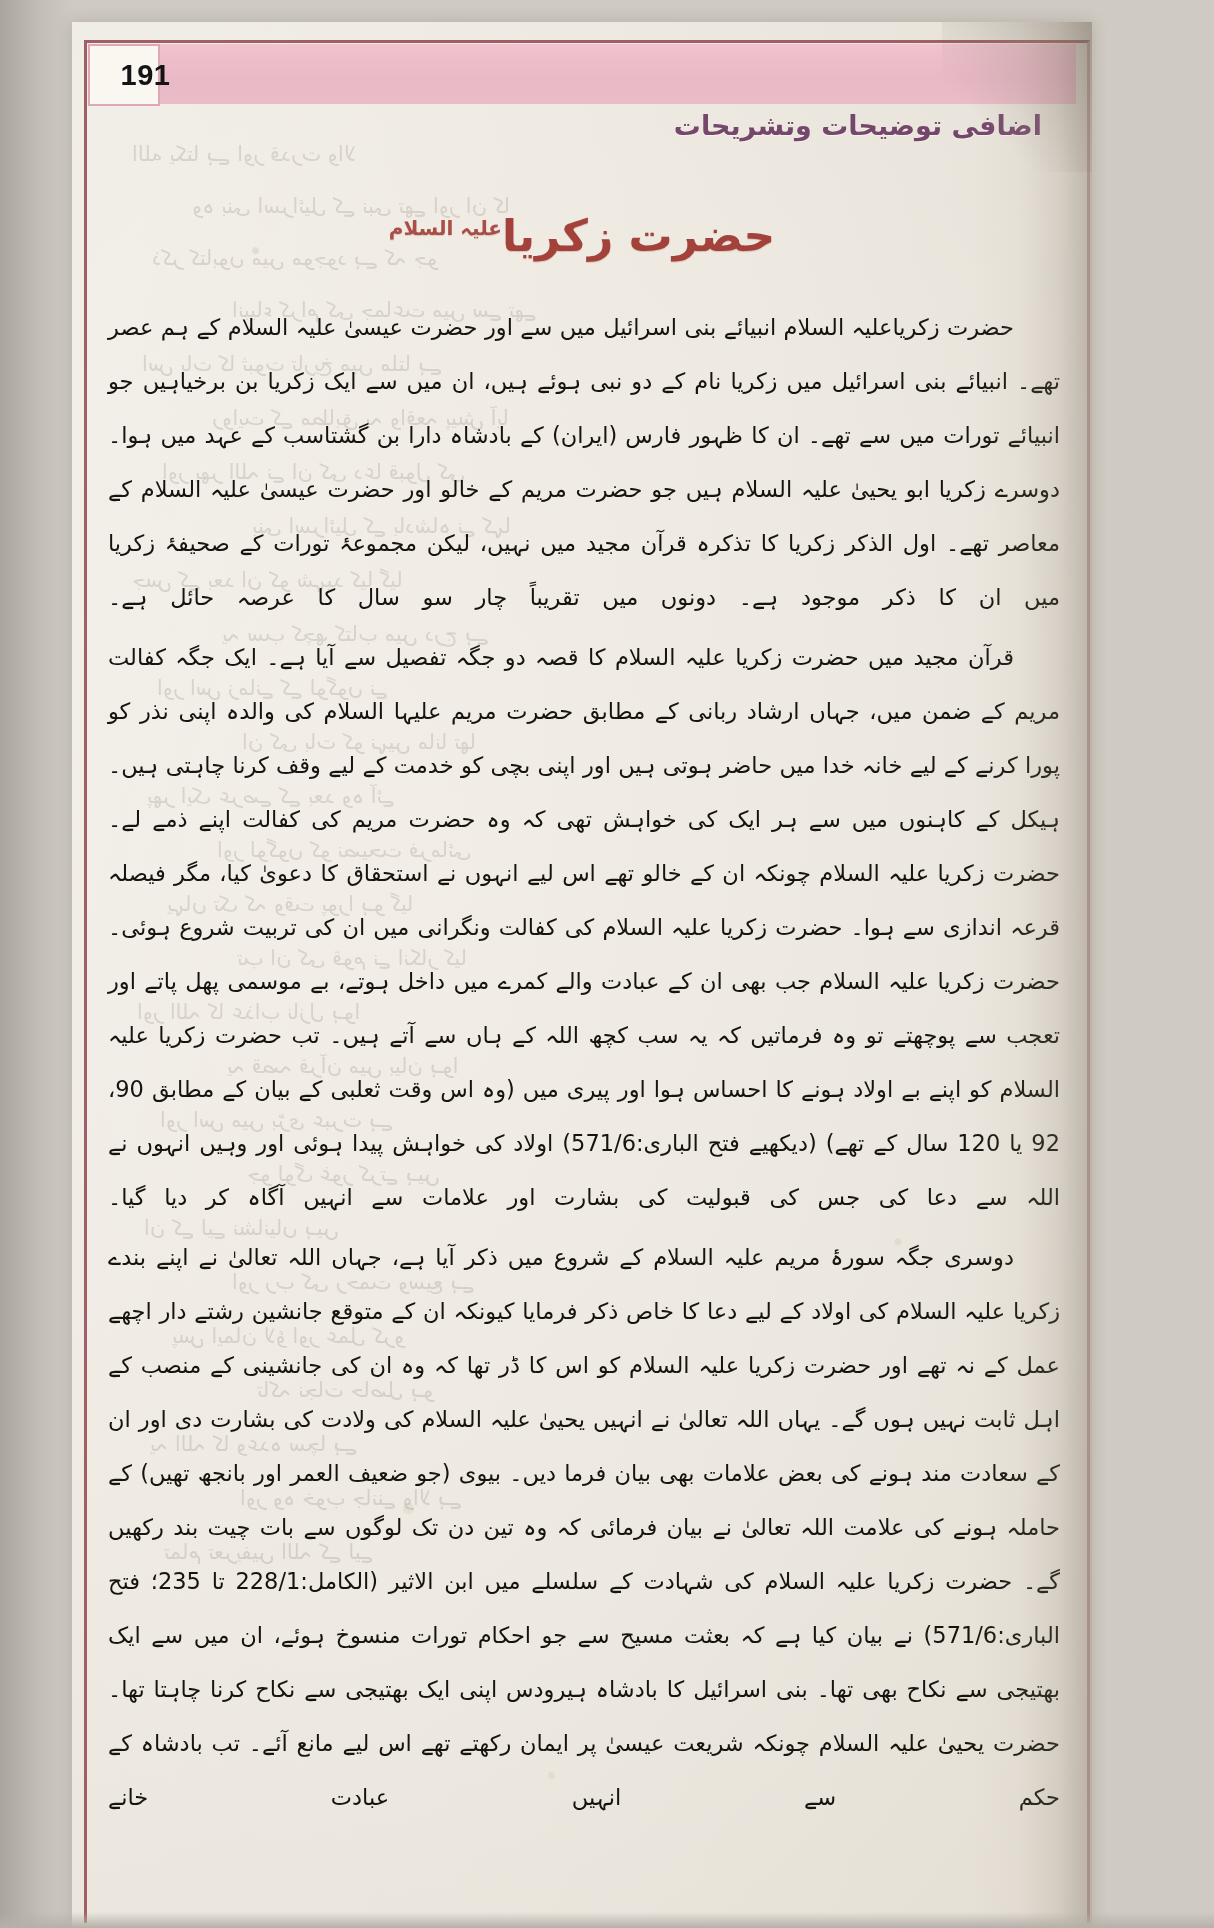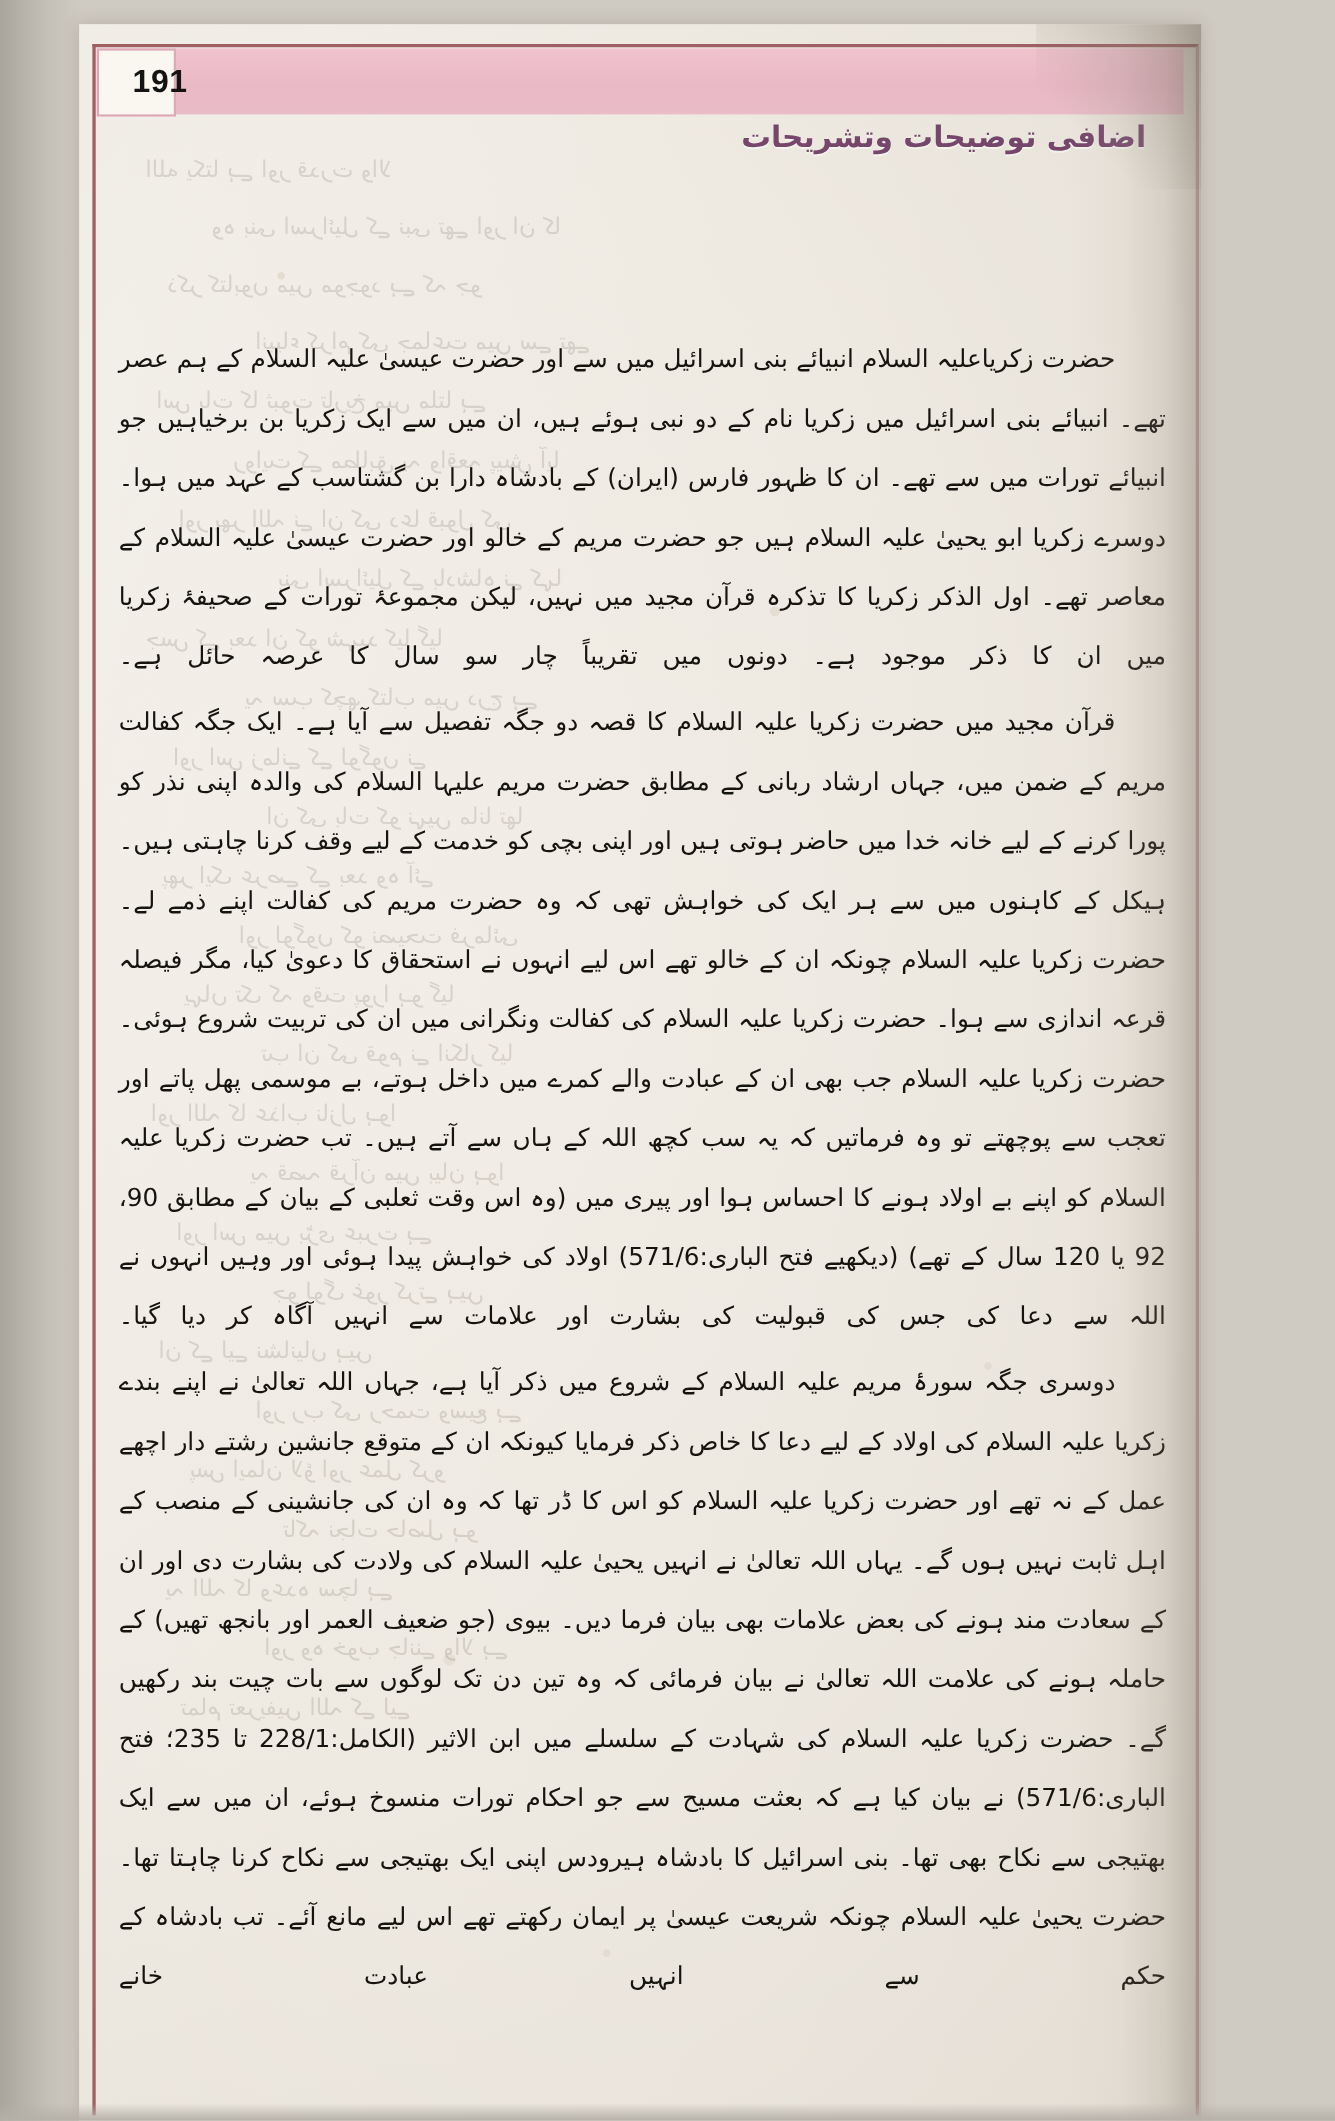--- a/index.html
+++ b/index.html
@@ -226,20 +226,23 @@
     <div class="framerule"></div>
 
     <div class="header-band"></div>
 
     <div class="pagenum-box">
       <span class="pagenum">191</span>
     </div>
 
     <div class="running-head">اضافی توضیحات وتشریحات</div>
 
+    <div class="title">
+      <span>حضرت زکریا</span><span class="hon">علیہ السلام</span>
+    </div>
 
     <div class="body">
       <p class="ind">حضرت زکریاعلیہ السلام انبیائے بنی اسرائیل میں سے اور حضرت عیسیٰ علیہ السلام کے ہم عصر تھے۔ انبیائے بنی اسرائیل میں زکریا نام کے دو نبی ہوئے ہیں، ان میں سے ایک زکریا بن برخیاہیں جو انبیائے تورات میں سے تھے۔ ان کا ظہور فارس (ایران) کے بادشاہ دارا بن گشتاسب کے عہد میں ہوا۔ دوسرے زکریا ابو یحییٰ علیہ السلام ہیں جو حضرت مریم کے خالو اور حضرت عیسیٰ علیہ السلام کے معاصر تھے۔ اول الذکر زکریا کا تذکرہ قرآن مجید میں نہیں، لیکن مجموعۂ تورات کے صحیفۂ زکریا میں ان کا ذکر موجود ہے۔ دونوں میں تقریباً چار سو سال کا عرصہ حائل ہے۔</p>
       <p class="ind">قرآن مجید میں حضرت زکریا علیہ السلام کا قصہ دو جگہ تفصیل سے آیا ہے۔ ایک جگہ کفالت مریم کے ضمن میں، جہاں ارشاد ربانی کے مطابق حضرت مریم علیہا السلام کی والدہ اپنی نذر کو پورا کرنے کے لیے خانہ خدا میں حاضر ہوتی ہیں اور اپنی بچی کو خدمت کے لیے وقف کرنا چاہتی ہیں۔ ہیکل کے کاہنوں میں سے ہر ایک کی خواہش تھی کہ وہ حضرت مریم کی کفالت اپنے ذمے لے۔ حضرت زکریا علیہ السلام چونکہ ان کے خالو تھے اس لیے انہوں نے استحقاق کا دعویٰ کیا، مگر فیصلہ قرعہ اندازی سے ہوا۔ حضرت زکریا علیہ السلام کی کفالت ونگرانی میں ان کی تربیت شروع ہوئی۔ حضرت زکریا علیہ السلام جب بھی ان کے عبادت والے کمرے میں داخل ہوتے، بے موسمی پھل پاتے اور تعجب سے پوچھتے تو وہ فرماتیں کہ یہ سب کچھ اللہ کے ہاں سے آتے ہیں۔ تب حضرت زکریا علیہ السلام کو اپنے بے اولاد ہونے کا احساس ہوا اور پیری میں (وہ اس وقت ثعلبی کے بیان کے مطابق 90، 92 یا 120 سال کے تھے) (دیکھیے فتح الباری:571/6) اولاد کی خواہش پیدا ہوئی اور وہیں انہوں نے اللہ سے دعا کی جس کی قبولیت کی بشارت اور علامات سے انہیں آگاہ کر دیا گیا۔</p>
       <p class="ind">دوسری جگہ سورۂ مریم علیہ السلام کے شروع میں ذکر آیا ہے، جہاں اللہ تعالیٰ نے اپنے بندے زکریا علیہ السلام کی اولاد کے لیے دعا کا خاص ذکر فرمایا کیونکہ ان کے متوقع جانشین رشتے دار اچھے عمل کے نہ تھے اور حضرت زکریا علیہ السلام کو اس کا ڈر تھا کہ وہ ان کی جانشینی کے منصب کے اہل ثابت نہیں ہوں گے۔ یہاں اللہ تعالیٰ نے انہیں یحییٰ علیہ السلام کی ولادت کی بشارت دی اور ان کے سعادت مند ہونے کی بعض علامات بھی بیان فرما دیں۔ بیوی (جو ضعیف العمر اور بانجھ تھیں) کے حاملہ ہونے کی علامت اللہ تعالیٰ نے بیان فرمائی کہ وہ تین دن تک لوگوں سے بات چیت بند رکھیں گے۔ حضرت زکریا علیہ السلام کی شہادت کے سلسلے میں ابن الاثیر (الکامل:228/1 تا 235؛ فتح الباری:571/6) نے بیان کیا ہے کہ بعثت مسیح سے جو احکام تورات منسوخ ہوئے، ان میں سے ایک بھتیجی سے نکاح بھی تھا۔ بنی اسرائیل کا بادشاہ ہیرودس اپنی ایک بھتیجی سے نکاح کرنا چاہتا تھا۔ حضرت یحییٰ علیہ السلام چونکہ شریعت عیسیٰ پر ایمان رکھتے تھے اس لیے مانع آئے۔ تب بادشاہ کے حکم سے انہیں عبادت خانے</p>
     </div>
 
     <div class="curl"></div>
     <div class="curl-top"></div>
   </div>

